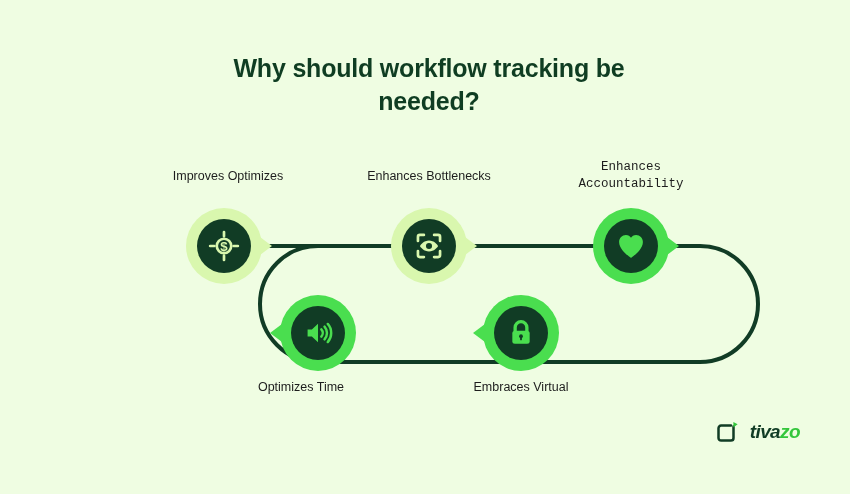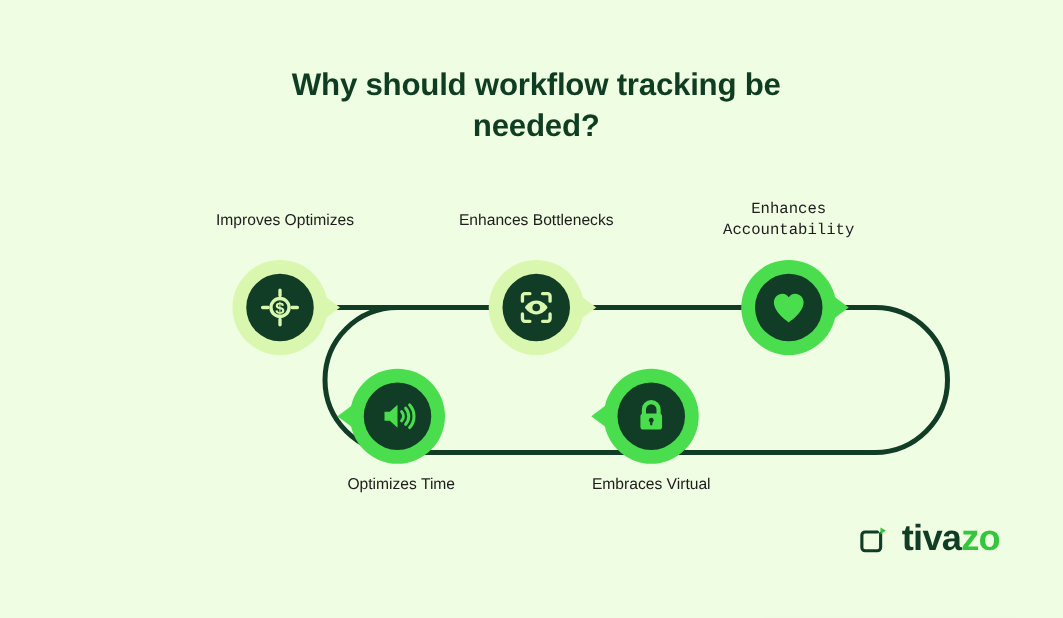--- a/index.html
+++ b/index.html
@@ -120,24 +120,25 @@
     display: flex;
     align-items: center;
     gap: 9px;
   }
   #logo .mark {
     width: 27px;
     height: 27px;
     position: relative;
   }
   #logo .wordmark {
-    font-size: 29px;
+    font-size: 19px;
     font-weight: bold;
     letter-spacing: -0.6px;
     line-height: 29px;
+    font-style: italic;
   }
   #logo .w-dark { color: #113c25; }
   #logo .w-green { color: #34c63c; }
 </style>
 </head>
 <body>
 
 <div id="canvas">
 
   <div id="title">
@@ -219,21 +220,21 @@
       <svg width="32" height="32" viewBox="0 0 24 24">
         <path d="M4.2 9.3 H7.4 L12 5.1 V18.9 L7.4 14.7 H4.2 Z" fill="#4ade4f"></path>
         <g fill="none" stroke="#4ade4f" stroke-width="1.85" stroke-linecap="round">
           <path d="M14.5 9.3 A4 4 0 0 1 14.5 14.7"></path>
           <path d="M16.9 7.2 A7.2 7.2 0 0 1 16.9 16.8"></path>
           <path d="M19.3 5.2 A10.2 10.2 0 0 1 19.3 18.8"></path>
         </g>
       </svg>
     </div>
   </div>
-  <div class="node-label" style="left:241px; top:379px; width:160px;">Optimizes Time</div>
+  <div class="node-label" style="left:221px; top:379px; width:160px;">Optimizes Time</div>
 
   <div id="logo">
     <div class="mark">
       <svg width="27" height="27" viewBox="0 0 27 27">
         <path d="M19.5 8.6 V20 a2.6 2.6 0 0 1 -2.6 2.6 H7.1 A2.6 2.6 0 0 1 4.5 20 V10.2 A2.6 2.6 0 0 1 7.1 7.6 H17" fill="none" stroke="#113c25" stroke-width="2.5" stroke-linecap="round"></path>
         <path d="M19.4 3.9 L19.4 9.6 L23.6 6.3 Z" fill="#34c63c"></path>
       </svg>
     </div>
     <div class="wordmark"><span class="w-dark">tiva</span><span class="w-green">zo</span></div>
   </div>

